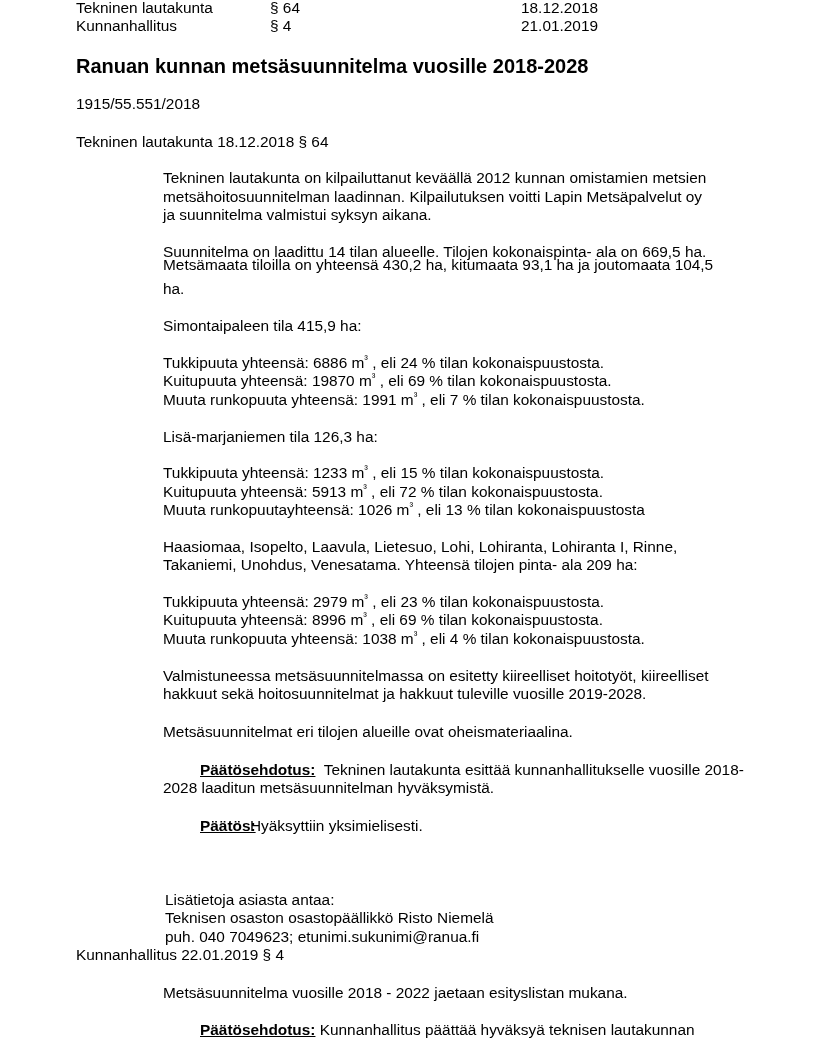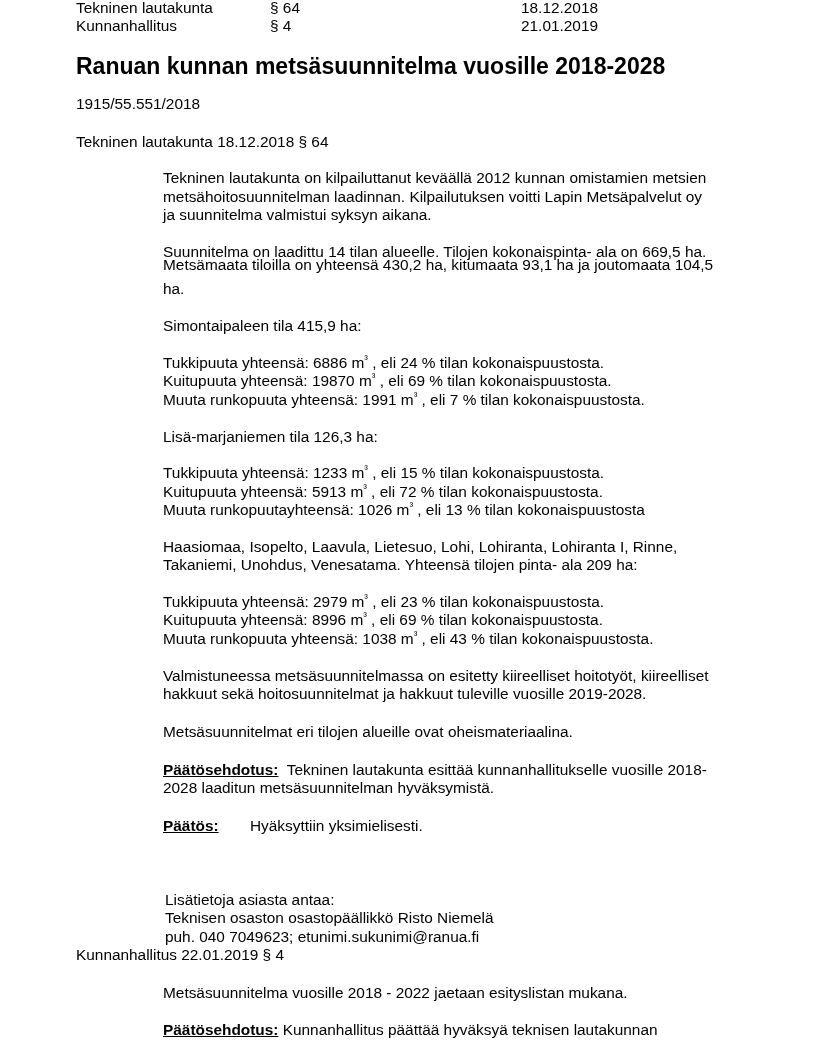--- a/index.html
+++ b/index.html
@@ -2,24 +2,24 @@
 <html><head>
 <meta charset="utf-8">
 <style>
   html, body { margin: 0; padding: 0; background: #ffffff; }
   body { width: 816px; height: 1056px; position: relative; overflow: hidden;
          font-family: "Liberation Sans", sans-serif; font-size: 15.4px; color: #000; }
   .ln { position: absolute; white-space: nowrap; line-height: 18px; text-align: center; }
   .l0 { left: 76px; }
   .l1 { left: 163px; }
   .l1b { left: 165px; }
-  .title { font-weight: bold; font-size: 23px; }
+  .title { font-weight: bold; font-size: 20px; }
   .hdr-col2 { left: 270px; }
   .hdr-col3 { left: 521px; }
-  .lbl { font-weight: bold; text-decoration: underline; }
+  .lbl { font-weight: bold; text-decoration: underline; margin-left: 37px; }
   sup { font-size: 0.7em; vertical-align: 0.5em; line-height: 0; }
 </style>
 </head>
 <body>
 
 <div>
   <span class="ln l0" style="top:-1px">Tekninen lautakunta</span>
   <span class="ln hdr-col2" style="top:-1px">§ 64</span>
   <span class="ln hdr-col3" style="top:-1px">18.12.2018</span>
 </div>
@@ -57,21 +57,21 @@
   <div class="ln l1" style="top:464px"><span>Tukkipuuta yhteensä: 1233 m</span><sup>³</sup><span> , eli 15 % tilan kokonaispuustosta.</span></div>
   <div class="ln l1" style="top:483px"><span>Kuitupuuta yhteensä: 5913 m</span><sup>³</sup><span> , eli 72 % tilan kokonaispuustosta.</span></div>
   <div class="ln l1" style="top:501px"><span>Muuta runkopuutayhteensä: 1026 m</span><sup>³</sup><span> , eli 13 % tilan kokonaispuustosta</span></div>
 </div>
 
 <div>
   <div class="ln l1" style="top:538px">Haasiomaa, Isopelto, Laavula, Lietesuo, Lohi, Lohiranta, Lohiranta I, Rinne,</div>
   <div class="ln l1" style="top:556px">Takaniemi, Unohdus, Venesatama.  Yhteensä tilojen pinta- ala 209 ha:</div>
   <div class="ln l1" style="top:593px"><span>Tukkipuuta yhteensä: 2979 m</span><sup>³</sup><span> , eli 23 % tilan kokonaispuustosta.</span></div>
   <div class="ln l1" style="top:611px"><span>Kuitupuuta yhteensä: 8996 m</span><sup>³</sup><span> , eli 69 % tilan kokonaispuustosta.</span></div>
-  <div class="ln l1" style="top:630px"><span>Muuta runkopuuta yhteensä: 1038 m</span><sup>³</sup><span> , eli 43 % tilan kokonaispuustosta.</span></div>
+  <div class="ln l1" style="top:630px"><span>Muuta runkopuuta yhteensä: 1038 m</span><sup>³</sup><span> , eli 4 % tilan kokonaispuustosta.</span></div>
 </div>
 
 <div>
   <div class="ln l1" style="top:667px">Valmistuneessa metsäsuunnitelmassa on esitetty kiireelliset hoitotyöt, kiireelliset</div>
   <div class="ln l1" style="top:685px">hakkuut sekä hoitosuunnitelmat ja hakkuut tuleville vuosille 2019-2028.</div>
 </div>
 
 <div class="ln l1" style="top:723px">Metsäsuunnitelmat eri tilojen alueille ovat oheismateriaalina.</div>
 
 <div>

